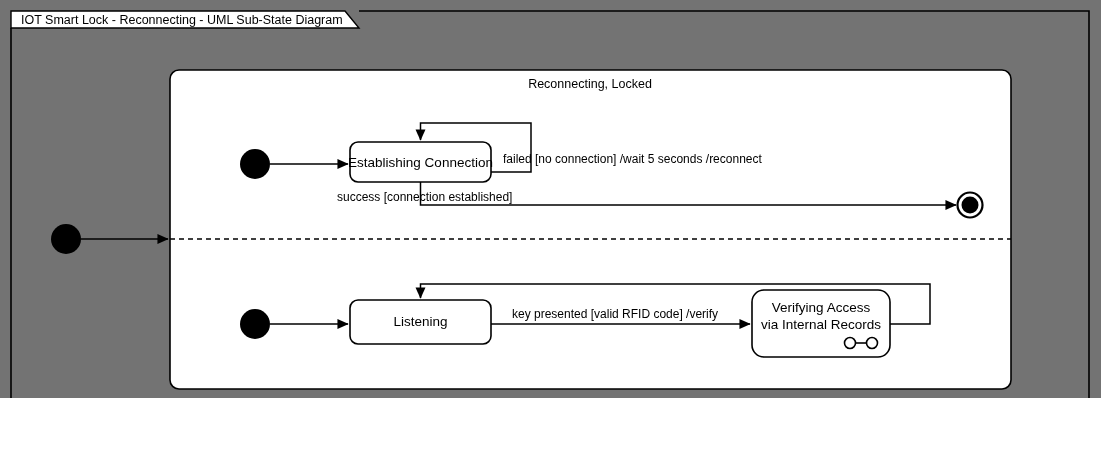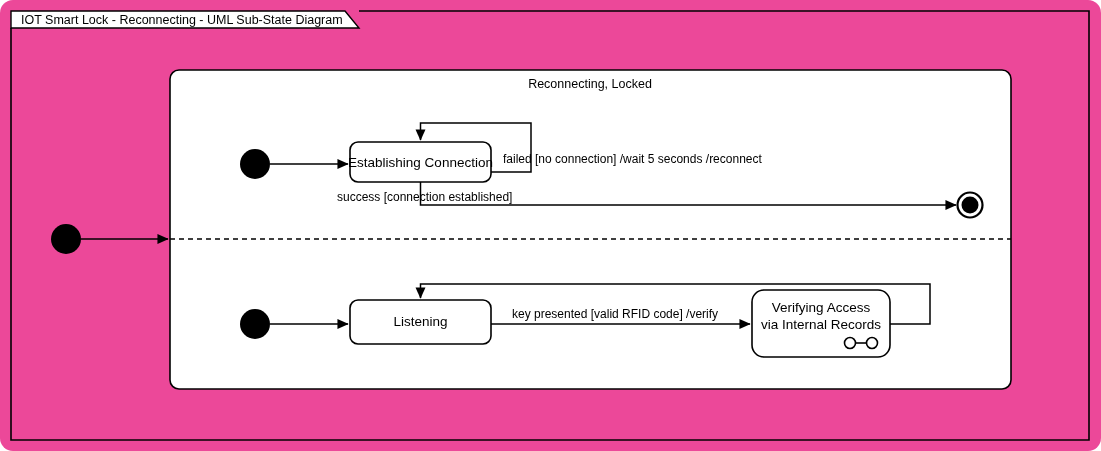--- a/index.html
+++ b/index.html
@@ -8,24 +8,23 @@
     padding: 0;
     background: #ffffff;
   }
   body {
     font-family: "Liberation Sans", sans-serif;
     color: #000000;
   }
   #canvas {
     position: relative;
     width: 1101px;
-    height: 451px;
-    background: #ec4899;
+    height: 398px;
+    background: #737373;
     overflow: hidden;
-    border-radius: 13px;
   }
   #diagram-svg {
     position: absolute;
     left: 0;
     top: 0;
     width: 1101px;
     height: 451px;
   }
   .frame-line {
     fill: none;

